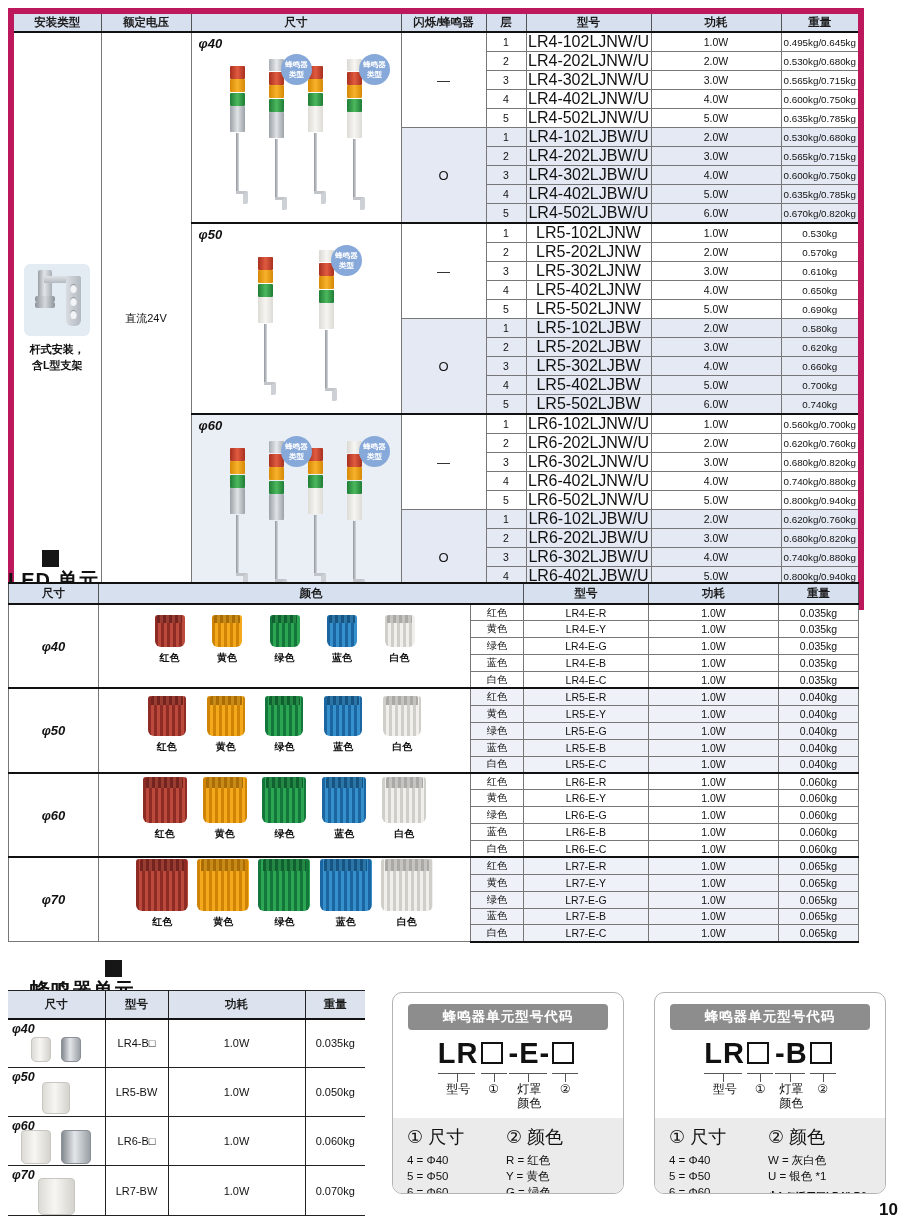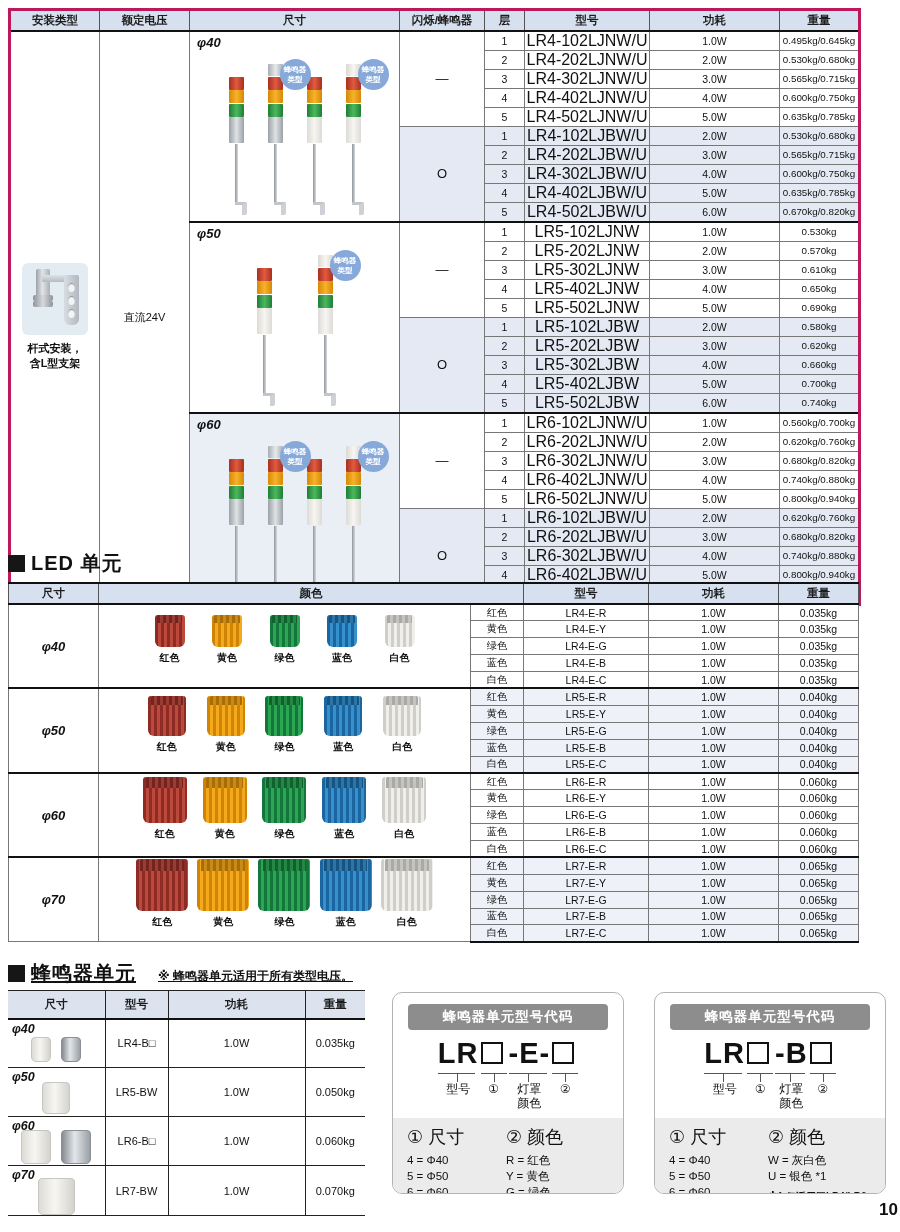--- a/index.html
+++ b/index.html
@@ -25,59 +25,59 @@
   td {
     border: 1px solid #777;
     font-size: 10.5px; text-align: center; vertical-align: middle;
     padding: 0;
   }
   tr.section-start td { border-top: 2.5px solid #111; }
   td.shaded { background: #e4e9f3; }
   td.led-shaded { background: #eef1f7; }
 
   
-  #spec-table { left:8px; top:8px; border:3px solid #be185d; }
+  #spec-table { left:8px; top:8px; border:6px solid #be185d; }
   #spec-table td { height:16.5px; }
   #spec-table tbody tr:last-child td { border-bottom: 2px solid #111; }
   #spec-table .weight-cell { font-size: 9.8px; }
   #spec-table .model-cell { font-size: 16px; }
   .mount-cell, .volt-cell { background:#fff; font-size:11px; }
   .mount-img { width:66px; height:72px; margin:0 auto; background:#e3ebf3; border-radius:6px; position:relative; }
   .m-pole { position:absolute; left:14px; top:6px; width:14px; height:28px;
             background:linear-gradient(90deg,#9aa0a6,#e2e5e8 45%,#aab0b6); border-radius:2px; }
   .m-ring { position:absolute; left:11px; width:20px; height:6px; background:linear-gradient(90deg,#8d939a,#d5d9dd,#8d939a); border-radius:2px; }
   .m-arm  { position:absolute; left:20px; top:12px; width:28px; height:7px; background:linear-gradient(#dfe3e7,#b4bac1); }
   .m-plate{ position:absolute; left:42px; top:12px; width:15px; height:50px;
             background:linear-gradient(90deg,#d9dde2,#b2b8bf); border-radius:2px 2px 6px 6px; }
   .m-hole { position:absolute; left:46px; width:7px; height:9px; border-radius:50%; background:#f2f4f6; box-shadow:inset 0 1px 1px #8a9098; }
   .mount-label { margin-top:6px; font-size:11px; font-weight:bold; line-height:1.4; }
   .size-cell { position:relative; background:#fff; }
   .size-cell.tinted { background:#eaeef5; }
   .size-label { position:absolute; top:3px; left:7px; font-size:13px; font-style:italic; font-weight:bold; }
-  .towers { position:absolute; left:0; right:0; top:20px; bottom:6px; display:flex; justify-content:center; align-items:flex-end; }
+  .towers { position:absolute; left:0; right:0; top:20px; bottom:6px; display:flex; justify-content:center; align-items:center; }
   .towers.t4 { gap:24px; } .towers.t2 { gap:46px; }
   .tower { position:relative; width:15px; }
   .seg { width:15px; border-radius:1px; margin-bottom:0.5px; }
   .seg.cap    { height:12px; }
   .seg.cap.silver { background:linear-gradient(90deg,#a7adb3,#e6e9ec,#a7adb3); }
   .seg.cap.white  { background:linear-gradient(90deg,#d9d8d3,#f7f6f2,#d9d8d3); }
   .seg.red    { height:13px; background:linear-gradient(90deg,#a82f1f,#e05a40,#a82f1f); }
   .seg.amber  { height:13px; background:linear-gradient(90deg,#d68905,#f7b12b,#d68905); }
   .seg.green  { height:13px; background:linear-gradient(90deg,#1f7d35,#4cb85e,#1f7d35); }
   .seg.body   { height:26px; }
   .seg.body.silver { background:linear-gradient(90deg,#9ba1a7,#dfe2e5,#9ba1a7); }
   .seg.body.white  { background:linear-gradient(90deg,#dcdbd6,#f6f5f1,#dcdbd6); }
   .pole { width:3px; height:58px; margin:0 auto; background:linear-gradient(90deg,#8f959b,#d6d9dc); }
   .foot { width:12px; height:13px; margin-left:6px; border-top:3px solid #c2c6cb; border-right:5px solid #cdd1d6; border-radius:0 2px 2px 0; }
   .badge { position:absolute; top:-5px; left:12px; width:31px; height:31px; border-radius:50%;
            background:#87a9da; color:#fff; font-size:7.5px; line-height:1.25; font-weight:bold;
            display:flex; flex-direction:column; align-items:center; justify-content:center; z-index:2; }
 
   
-  .sec-title { position:absolute; left:8px; display:flex; align-items:baseline; }
+  .sec-title { position:absolute; left:8px; display:flex; align-items:baseline;flex-direction:column; }
   .sq { width:17px; height:17px; background:#161616; display:inline-block; align-self:center; margin-right:6px; }
   .sec-text { font-size:20px; font-weight:bold; letter-spacing:1px; }
   .sec-note { font-size:12px; font-weight:bold; margin-left:38px; }
   #led-sec { top:550px; }
   #buzzer-sec { top:960px;text-decoration:underline; }
   #buzzer-sec .sec-note { margin-left:22px; }
 
   
   #led-table { left:8px; top:582px; border:1px solid #444; }
   #led-table td { height:16.9px; }

